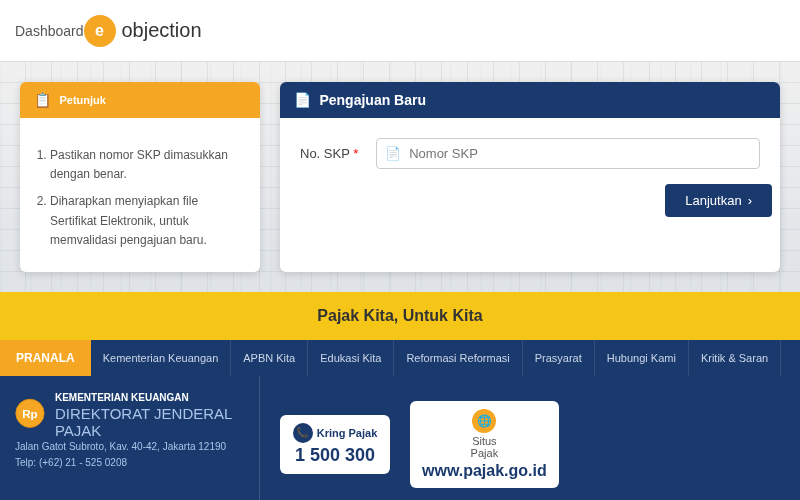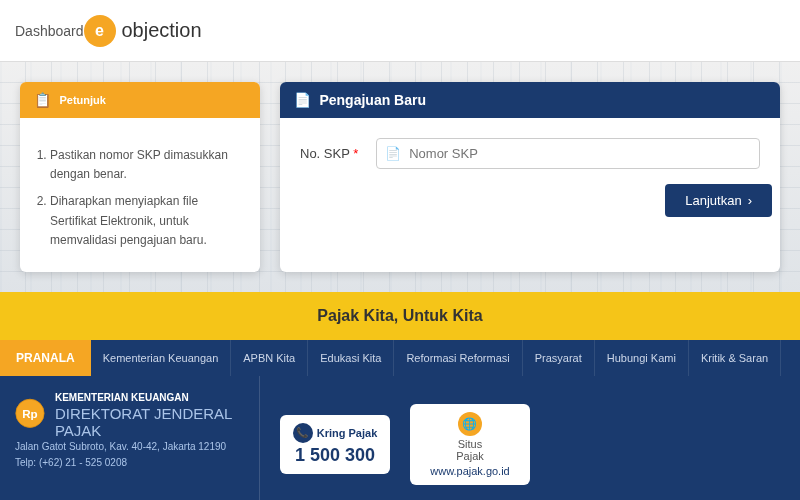--- a/index.html
+++ b/index.html
@@ -362,23 +362,23 @@
       background: #f5a623;
       border-radius: 50%;
       display: inline-flex;
       align-items: center;
       justify-content: center;
       color: white;
       font-size: 12px;
       margin-bottom: 2px;
     }
     .situs-url {
-      font-size: 11px;
+      font-size: 16px;
       color: #1a3a6e;
-      font-weight: normal;
+      font-weight: bold;
     }
   </style>
 </head>
 <body>
 
 <div class="header">
   <span class="header-title">Dashboard</span>
   <div class="logo-area">
     <div class="logo-icon">e</div>
     <span class="logo-text">objection</span>

